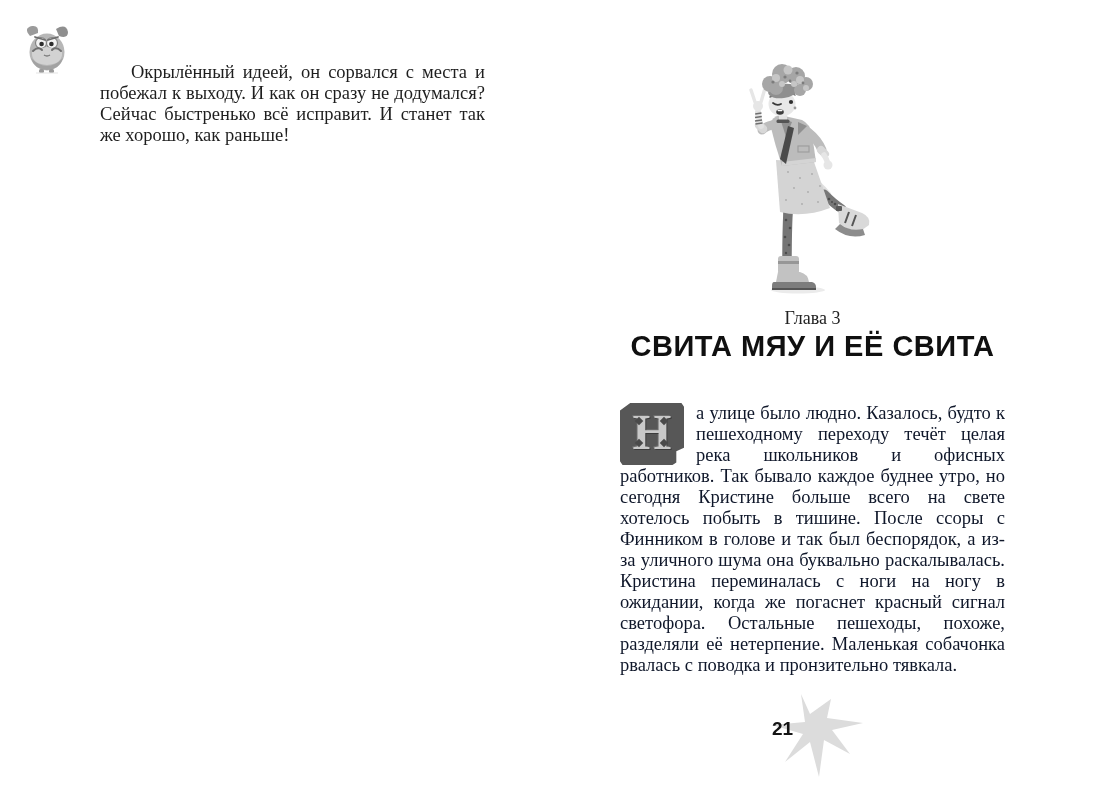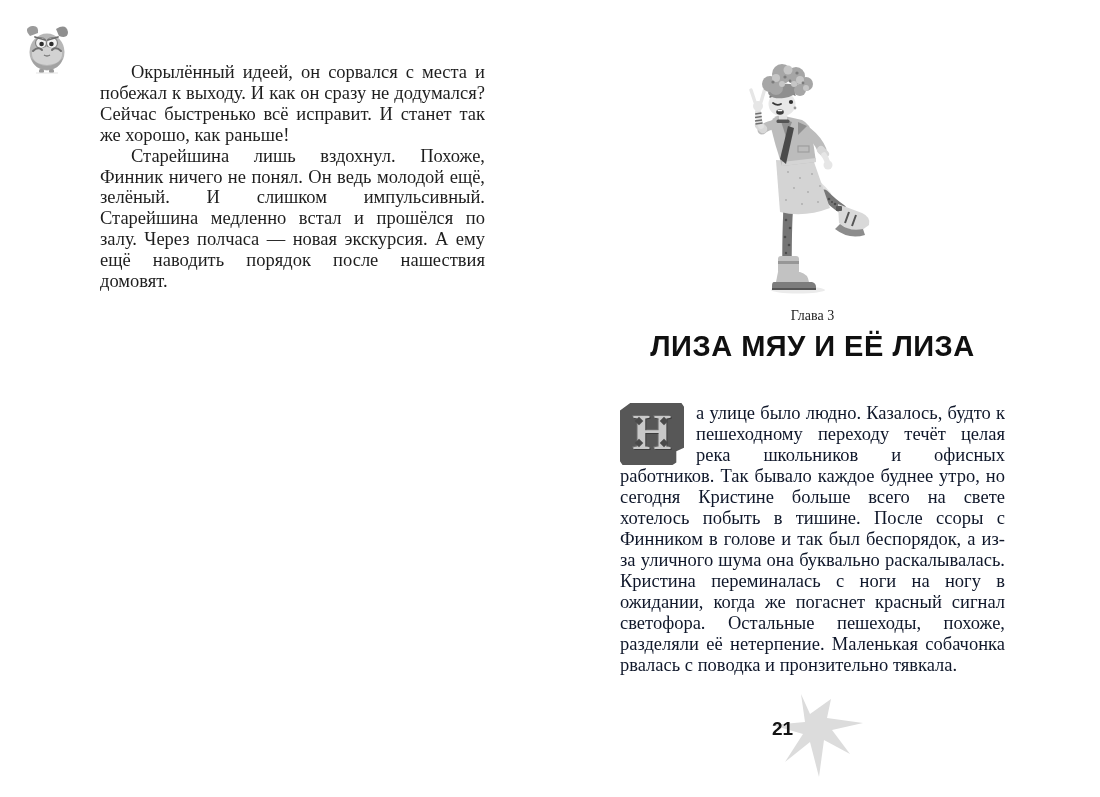--- a/index.html
+++ b/index.html
@@ -11,21 +11,21 @@
 
   
   .left-col{position:absolute;left:100px;top:62px;width:385px;}
   .left-col p{margin:0;text-indent:31px;font-size:18.5px;line-height:20.9px;
               text-align:justify;color:#1e1e1e;}
 
   
   .illustration{position:absolute;left:740px;top:62px;width:140px;height:232px;}
 
   .chapter-label{position:absolute;left:620px;top:308px;width:385px;text-align:center;
-                 font-size:14px;color:#222;}
+                 font-size:18px;color:#222;}
   .chapter-title{position:absolute;left:620px;top:330px;width:385px;text-align:center;
                  font-family:"Liberation Sans", sans-serif;font-weight:700;font-size:29px;
                  letter-spacing:.5px;color:#101010;}
 
   .right-col{position:absolute;left:620px;top:403px;width:385px;}
   .right-col .body{margin:0;font-size:18.5px;line-height:21px;text-align:justify;color:#0f172a;}
 
   
   .dropcap{float:left;width:64px;height:62px;margin:0 12px 0 0;position:relative;
            background:#575757;
@@ -64,21 +64,20 @@
       <path d="M11 29 Q16 24 20 28 M30 28 Q34 24 39 29" stroke="#6f6f6f" stroke-width="2" fill="none" stroke-linecap="round"></path>
       <path d="M22 33 Q25 35 28 33" stroke="#7a7a7a" stroke-width="1.4" fill="none"></path>
       <rect x="17" y="47" width="5" height="4" rx="1.5" fill="#9a9a9a"></rect>
       <rect x="27" y="47" width="5" height="4" rx="1.5" fill="#9a9a9a"></rect>
       <rect x="14" y="50.5" width="22" height="1" fill="#e3e3e3"></rect>
     </svg>
   </div>
 
   <div class="left-col">
     <p>Окрылённый идеей, он сорвался с места и побежал к выходу. И как он сразу не додумался? Сейчас быстренько всё исправит. И станет так же хорошо, как раньше!</p>
-    <p>Старейшина лишь вздохнул. Похоже, Финник ничего не понял. Он ведь молодой ещё, зелёный. И слишком импульсивный. Старейшина медленно встал и прошёлся по залу. Через полчаса — новая экскурсия. А ему ещё наводить порядок после нашествия домовят.</p>
   </div>
 
   <div class="illustration">
     <svg width="140" height="232" viewBox="0 0 140 232">
       <ellipse cx="58" cy="228" rx="27" ry="3.5" fill="#ebebeb"></ellipse>
 
       <path d="M62 112 Q78 124 86 134" stroke="#e0e0e0" stroke-width="11" fill="none" stroke-linecap="round"></path>
       <path d="M84 132 Q94 142 102 147" stroke="#777777" stroke-width="9" fill="none" stroke-linecap="round"></path>
       <circle cx="89" cy="137" r="1.3" fill="#4c4c4c"></circle>
         <circle cx="95" cy="142" r="1.3" fill="#4c4c4c"></circle>
@@ -165,21 +164,21 @@
         <circle cx="33" cy="20" r="1.6"></circle>
           <circle cx="45" cy="15" r="1.6"></circle>
           <circle cx="57" cy="11" r="1.6"></circle>
         <circle cx="63" cy="21" r="1.4"></circle>
           <circle cx="50" cy="19" r="1.4"></circle>
       </g>
     </svg>
   </div>
 
   <div class="chapter-label">Глава 3</div>
-  <div class="chapter-title">ЛИЗА МЯУ И ЕЁ ЛИЗА</div>
+  <div class="chapter-title">СВИТА МЯУ И ЕЁ СВИТА</div>
 
   <div class="right-col">
     <div class="dropcap">
       <span class="letter">Н</span>
       <span class="dc-diamond dc-d1"></span>
       <span class="dc-diamond dc-d2"></span>
       <span class="dc-diamond dc-d3"></span>
       <span class="dc-diamond dc-d4"></span>
     </div>
     <p class="body">а улице было людно. Казалось, будто к пешеходному переходу течёт целая река школьников и офисных работников. Так бывало каждое буднее утро, но сегодня Кристине больше всего на свете хотелось побыть в тишине. После ссоры с Финником в голове и так был беспорядок, а из-за уличного шума она буквально раскалывалась. Кристина переминалась с ноги на ногу в ожидании, когда же погаснет красный сигнал светофора. Остальные пешеходы, похоже, разделяли её нетерпение. Маленькая собачонка рвалась с поводка и пронзительно тявкала.</p>

